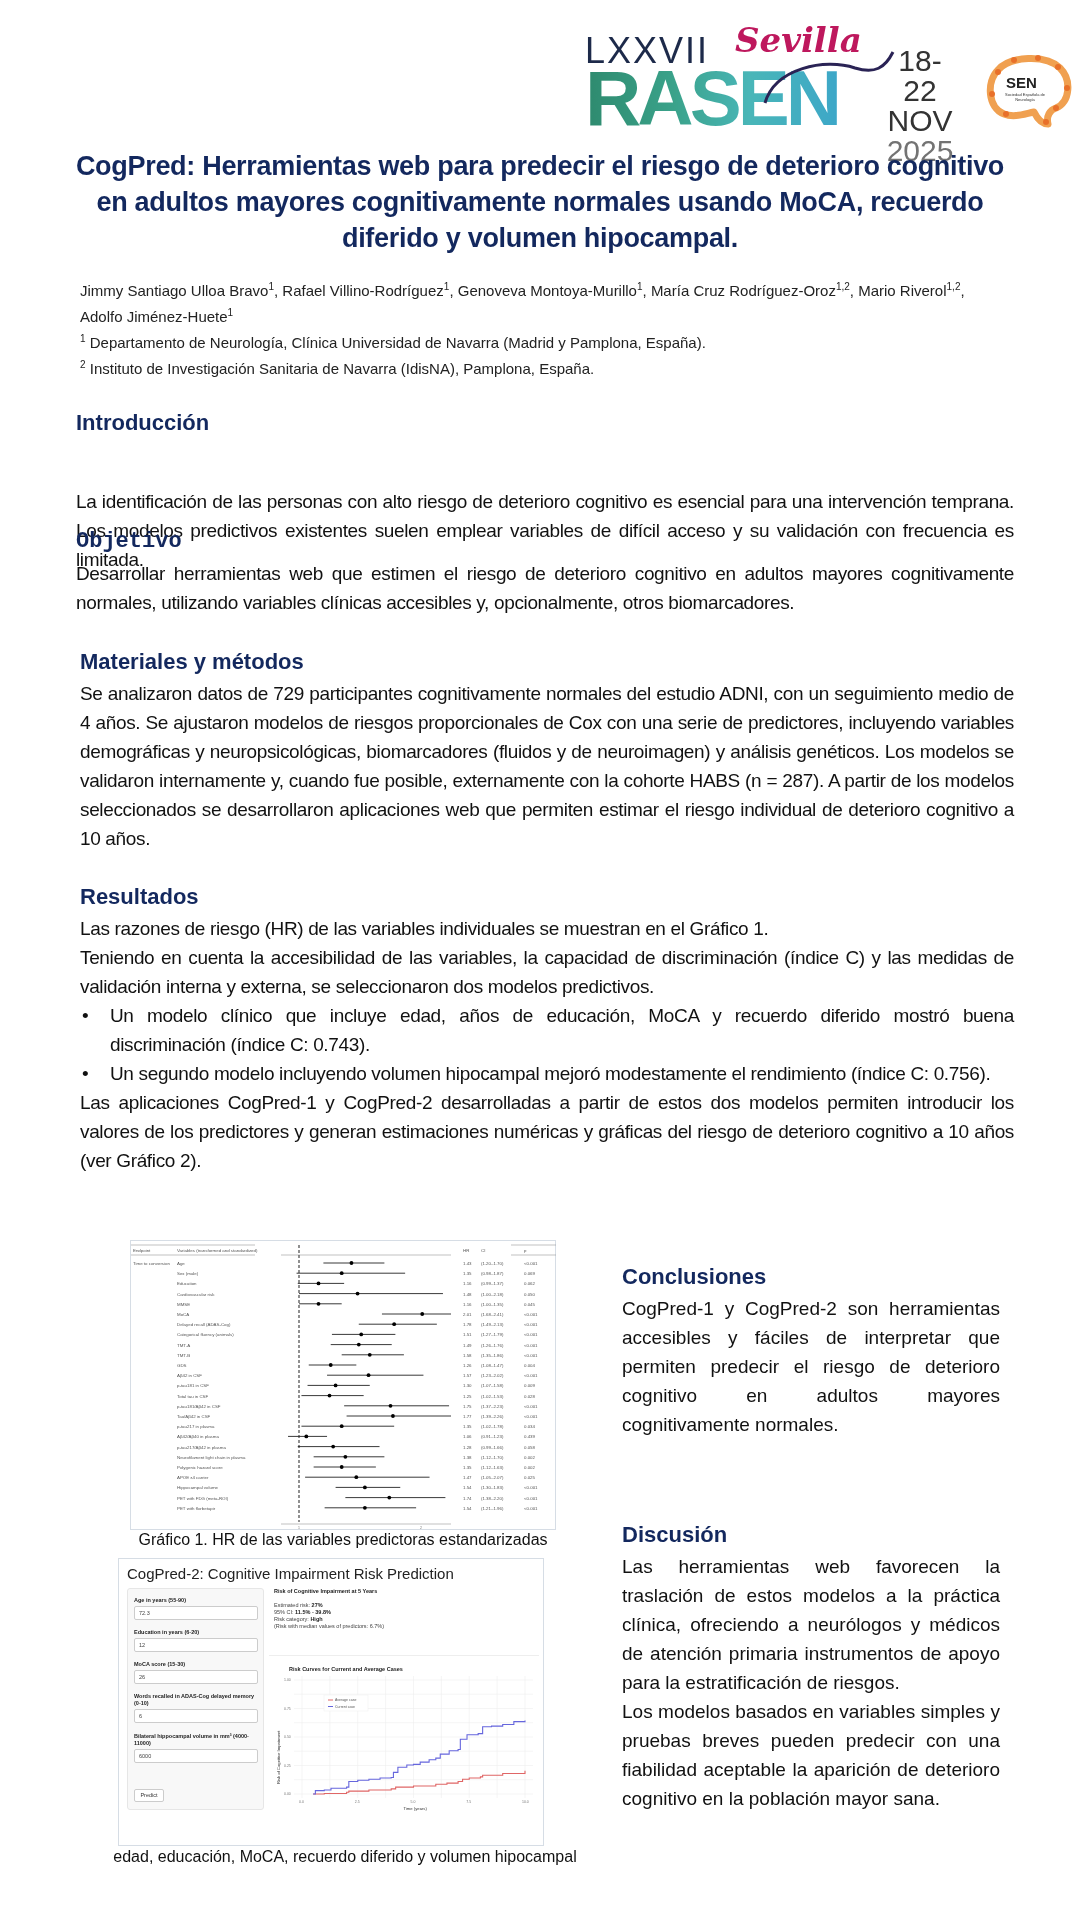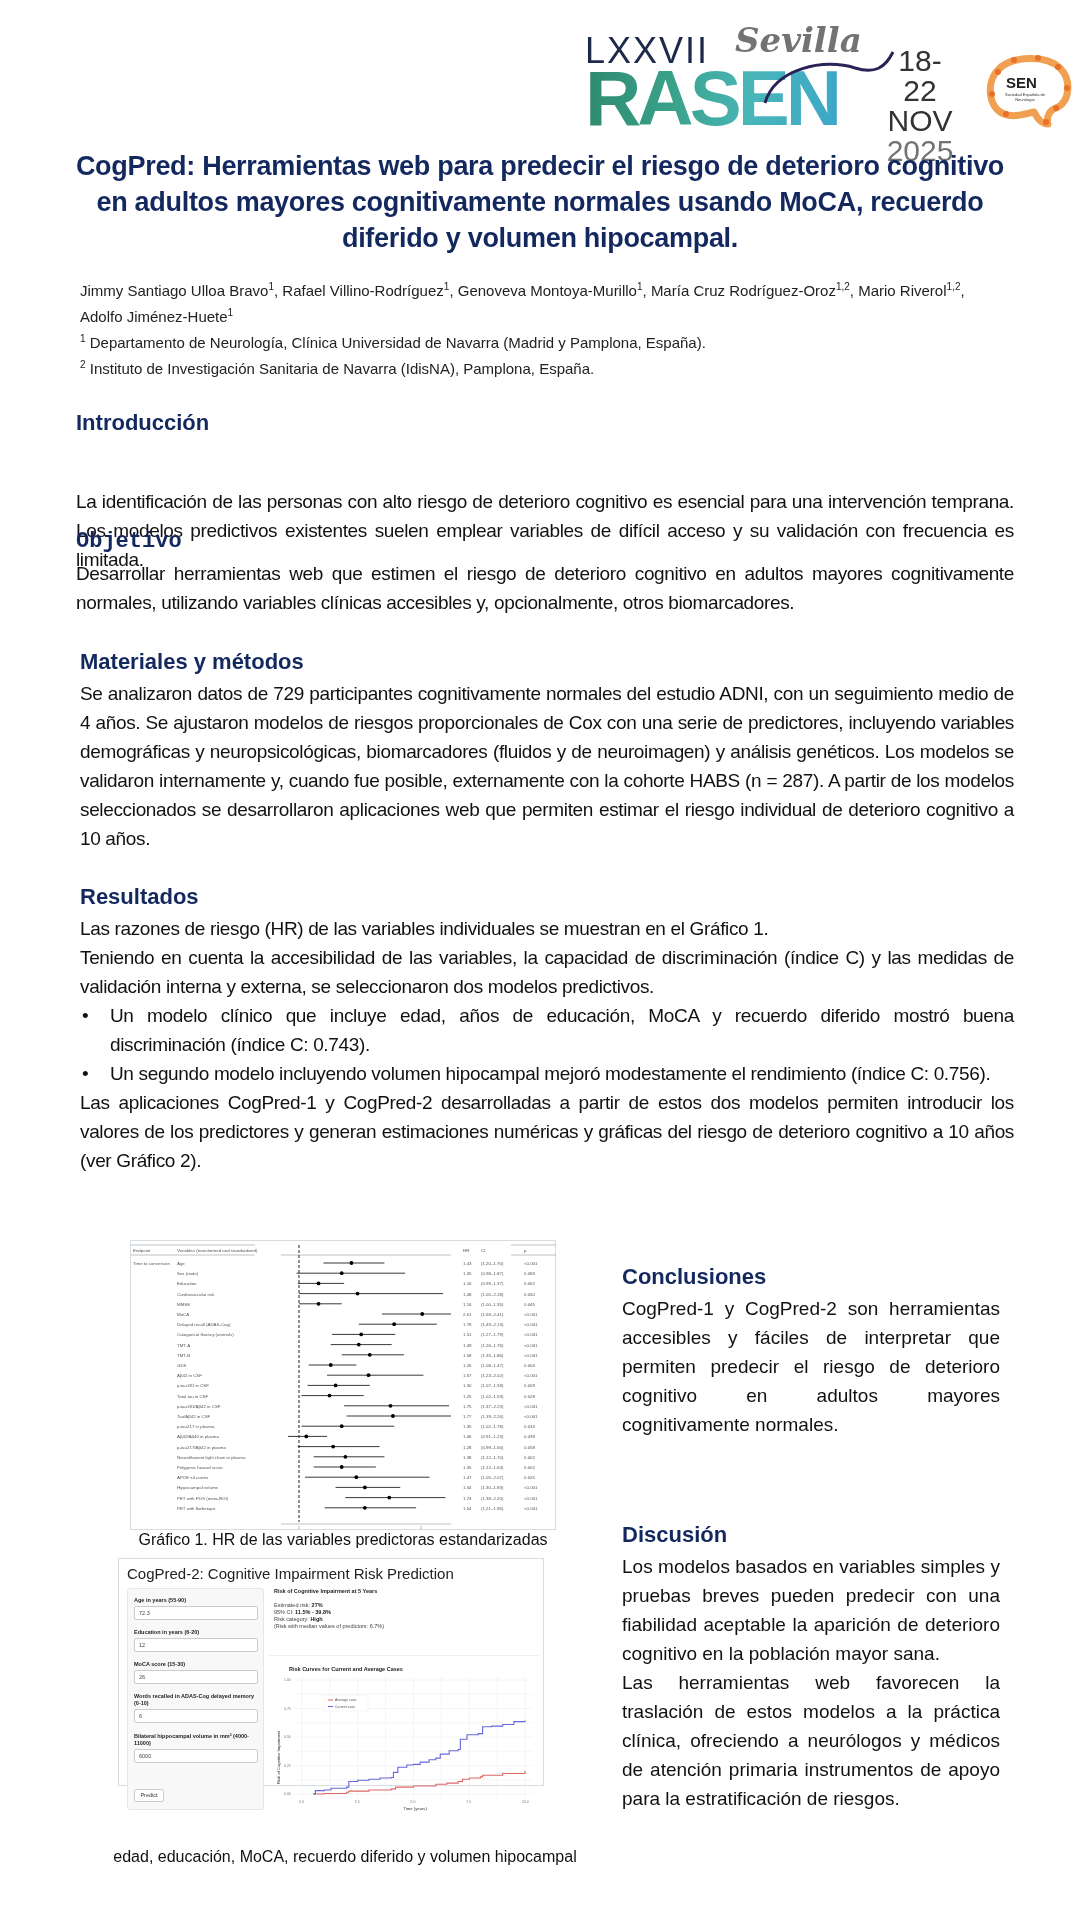--- a/index.html
+++ b/index.html
@@ -2,21 +2,21 @@
 <html><head>
 <meta charset="utf-8">
 <style>
   * { box-sizing: border-box; margin: 0; padding: 0; }
   html, body { width: 1081px; height: 1920px; background: #ffffff; overflow: hidden; }
   body { position: relative; font-family: "Liberation Sans", sans-serif; color: #111; }
 
   
   .logo-rasen { position: absolute; left: 585px; top: 18px; width: 370px; height: 112px; }
   .lxxvii { position: absolute; left: 0; top: 12px; font-size: 36px; letter-spacing: 2px; color: #1d2a4a; font-family: "Liberation Sans", sans-serif; font-weight: 300; }
-  .sevilla { position: absolute; left: 150px; top: 2px; font-family: "DejaVu Serif", serif; font-style: italic; font-weight: bold; font-size: 34px; color: #737373; }
+  .sevilla { position: absolute; left: 150px; top: 2px; font-family: "DejaVu Serif", serif; font-style: italic; font-weight: bold; font-size: 34px; color: #be185d; }
   .rasen-word { position: absolute; left: 0; top: 40px; font-size: 78px; font-weight: bold; letter-spacing: -4px; line-height: 80px;
      background: linear-gradient(90deg, #2e8a6e 0%, #3aa28a 35%, #49b6b8 65%, #3da7c8 100%); -webkit-background-clip: text; background-clip: text; color: transparent; }
   .swoosh { position: absolute; left: 170px; top: 30px; width: 140px; height: 60px; }
   .dates { position: absolute; left: 300px; top: 28px; text-align: center; line-height: 30px; font-size: 30px; color: #333; font-weight: 300; }
   .dates .yr { color: #737373; }
   .logo-sen { position: absolute; left: 984px; top: 52px; width: 90px; height: 80px; text-decoration: underline; }
   .sen-text { position: absolute; left: 22px; top: 22px; font-size: 15px; font-weight: bold; color: #222; }
   .sen-sub { position: absolute; left: 16px; top: 40px; font-size: 4px; color: #333; width: 50px; text-align: center; }
 
   
@@ -32,21 +32,21 @@
   .bullets { list-style: none; }
   .bullets li { position: relative; padding-left: 30px; }
   .bullets li::before { content: "•"; position: absolute; left: 2px; top: 0; }
 
   
   .fig1 { position: absolute; left: 130px; top: 1240px; width: 426px; height: 290px; border: 1px solid #d6dde5; background: #fff; }
   .fig1 svg { position: absolute; left: 0; top: 0; }
   .caption { position: absolute; font-size: 16px; color: #111; text-align: center; font-family: "Liberation Sans", sans-serif; }
 
   
-  .fig2 { position: absolute; left: 118px; top: 1558px; width: 426px; height: 228px; border: 1px solid #d6dde5; background: #fff; font-family: "Liberation Sans", sans-serif; }
+  .fig2 { position: absolute; left: 118px; top: 1558px; width: 426px; height: 288px; border: 1px solid #d6dde5; background: #fff; font-family: "Liberation Sans", sans-serif; }
   .app-title { position: absolute; left: 8px; top: 6px; font-size: 15px; color: #222; }
   .side-panel { position: absolute; left: 8px; top: 29px; width: 137px; height: 222px; background: #f8f8f8; border: 1px solid #e6e6e6; border-radius: 3px; }
   .field-label { position: absolute; left: 6px; font-size: 5.5px; font-weight: bold; color: #222; line-height: 7px; width: 125px; }
   .field-input { position: absolute; left: 6px; width: 124px; height: 14px; background: #fff; border: 1px solid #ccc; border-radius: 2px; font-size: 5.5px; padding: 3px 4px; color: #444; }
   .predict-btn { position: absolute; left: 6px; top: 200px; width: 30px; height: 13px; background: #fff; border: 1px solid #ccc; border-radius: 2px; font-size: 5.5px; text-align: center; line-height: 11px; color: #333; }
   .result-block { position: absolute; left: 155px; top: 29px; width: 260px; font-size: 5.5px; color: #444; line-height: 7px; }
   .result-title { font-weight: bold; color: #222; margin-bottom: 7px; }
   .result-block b { color: #222; }
   .divider { position: absolute; left: 150px; top: 96px; width: 270px; height: 1px; background: #eee; }
   .chart-title { position: absolute; left: 170px; top: 107px; font-size: 5.5px; font-weight: bold; color: #222; }
@@ -359,15 +359,15 @@
 </div>
 <div class="caption" style="left:90px; top:1846px; width:510px; line-height:21px;">
   <div>edad, educación, MoCA, recuerdo diferido y volumen hipocampal</div>
 </div>
 
 <div class="heading" style="left:622px; top:1264px;">Conclusiones</div>
 <div class="para" style="left:622px; top:1294px; width:378px;">CogPred-1 y CogPred-2 son herramientas accesibles y fáciles de interpretar que permiten predecir el riesgo de deterioro cognitivo en adultos mayores cognitivamente normales.</div>
 
 <div class="heading" style="left:622px; top:1522px;">Discusión</div>
 <div class="para" style="left:622px; top:1552px; width:378px;">
+  <div>Las herramientas web favorecen la traslación de estos modelos a la práctica clínica, ofreciendo a neurólogos y médicos de atención primaria instrumentos de apoyo para la estratificación de riesgos.</div>
   <div>Los modelos basados en variables simples y pruebas breves pueden predecir con una fiabilidad aceptable la aparición de deterioro cognitivo en la población mayor sana.</div>
-  <div>Las herramientas web favorecen la traslación de estos modelos a la práctica clínica, ofreciendo a neurólogos y médicos de atención primaria instrumentos de apoyo para la estratificación de riesgos.</div>
 </div>
 
 </body></html>

